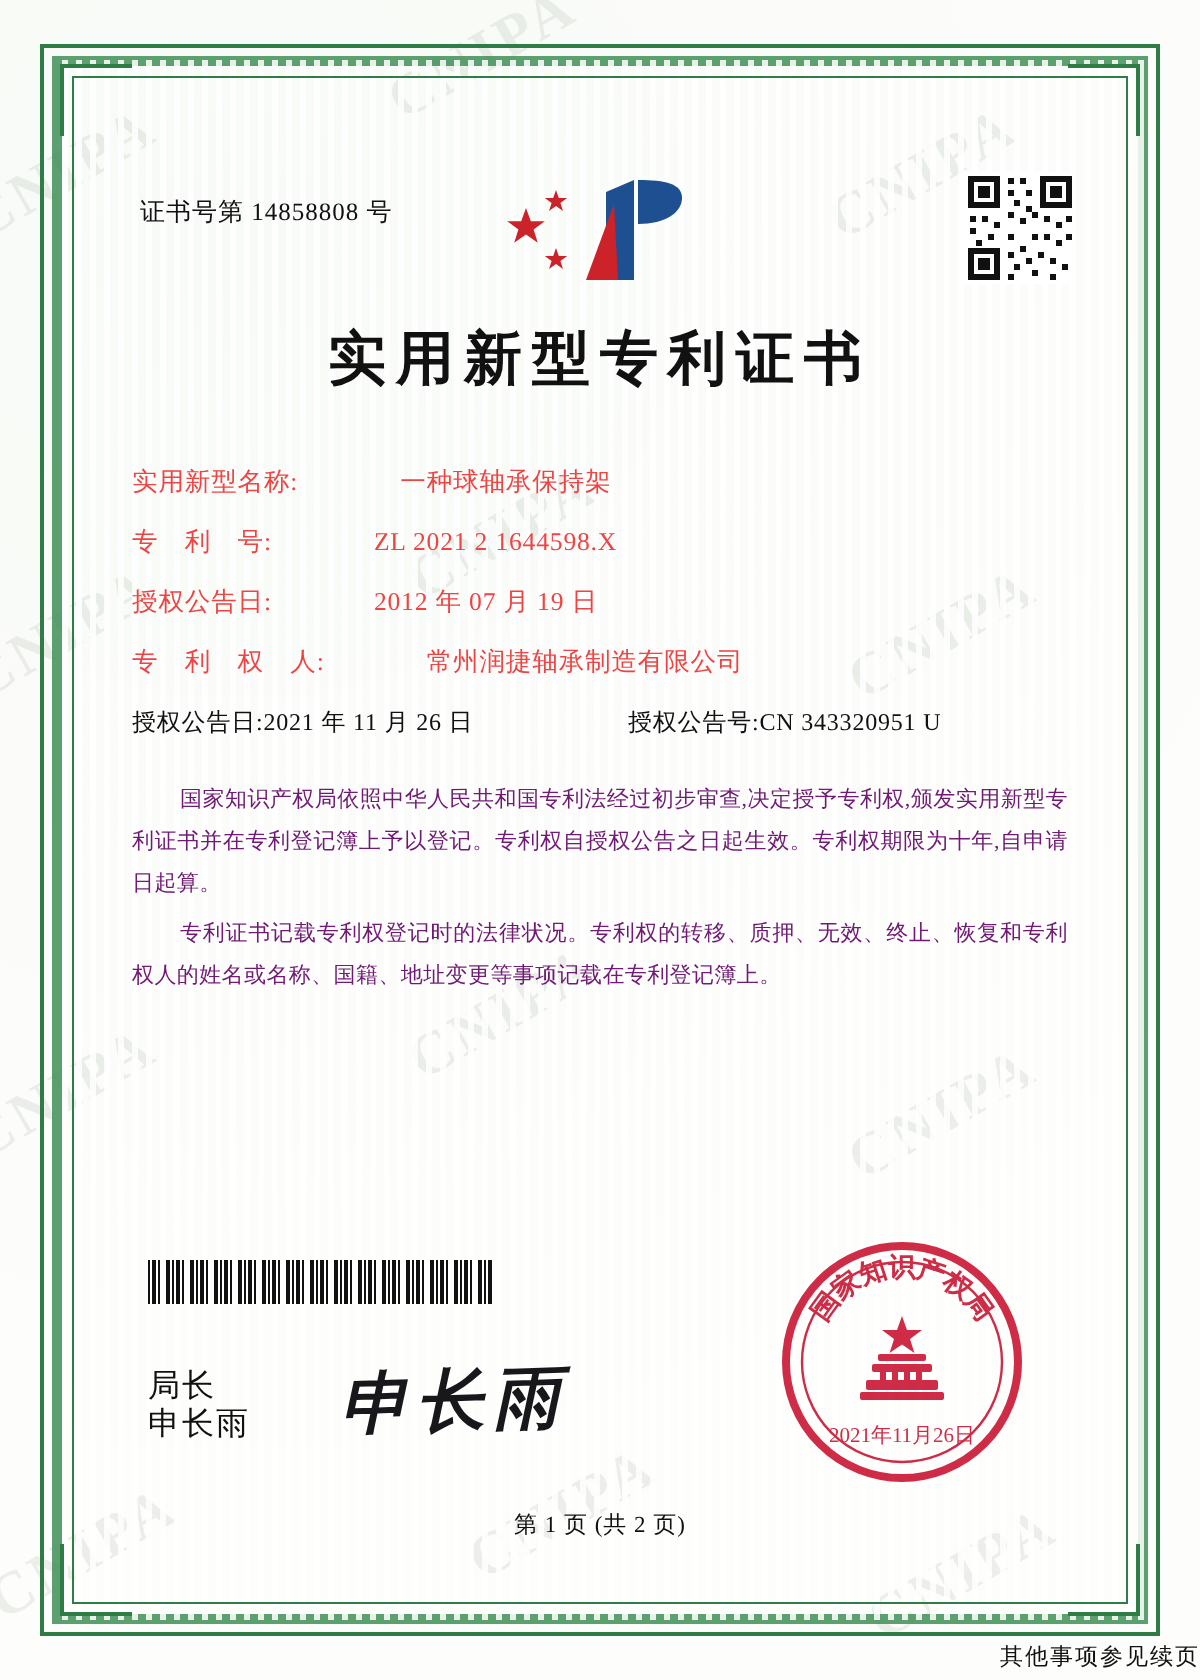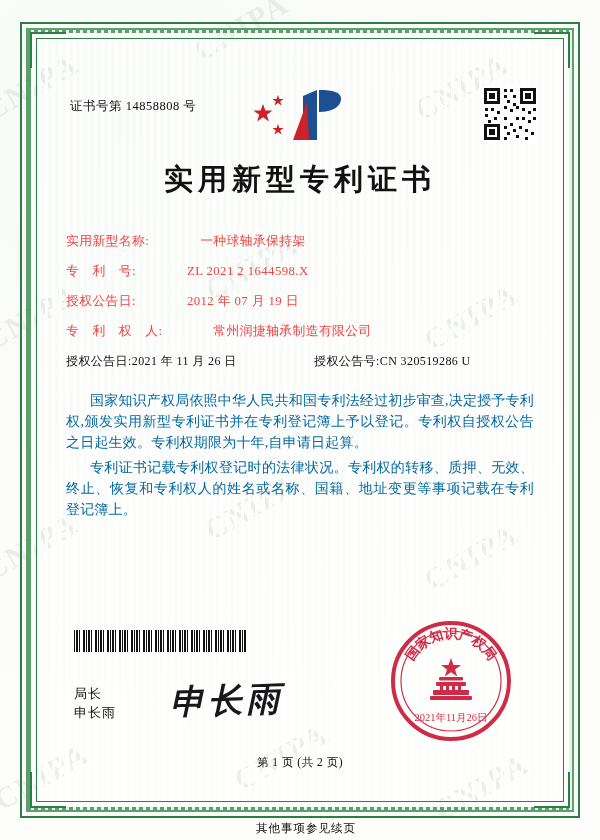--- a/index.html
+++ b/index.html
@@ -172,46 +172,46 @@
     flex: none;
     display: flex;
   }
   .field-split .right {
     flex: 1;
     display: flex;
     padding-left: 16px;
   }
   .para {
     margin: 14px 6px 0 6px;
-    font-size: 14px;
+    font-size: 11px;
     line-height: 21px;
     text-align: justify;
     text-indent: 24px;
-    color: #0369a1;
+    color: #701a75;
     letter-spacing: 0.2px;
   }
   .para.second {
     margin-top: 4px;
   }
   .barcode {
     position: absolute;
     left: 14px;
     bottom: 128px;
     width: 172px;
     height: 22px;
     background:
       repeating-linear-gradient(90deg,
         #111 0 1px, #fff 1px 2px, #111 2px 4px, #fff 4px 5px,
         #111 5px 6px, #fff 6px 9px, #111 9px 11px, #fff 11px 12px);
   }
   .sign-block {
     position: absolute;
     left: 14px;
     bottom: 58px;
-    font-size: 13px;
+    font-size: 16px;
     line-height: 19px;
     color: #111;
     letter-spacing: 1px;
   }
   .signature {
     position: absolute;
     left: 110px;
     bottom: 56px;
     font-size: 34px;
     font-family: "Liberation Serif", serif;
@@ -236,21 +236,21 @@
     text-align: center;
     font-size: 11.5px;
     color: #111;
     letter-spacing: 0.5px;
   }
   .footnote {
     position: absolute;
     left: 12px;
     right: 0;
     bottom: 4px;
-    text-align: center;
+    text-align: right;
     font-size: 11.5px;
     color: #111;
     letter-spacing: 1px;
   }
 </style>
 </head>
 <body>
 
 <div class="page">
   <div class="paper-bg"></div>
@@ -370,21 +370,21 @@
         <span class="label">专　利　权　人:</span>
         <span class="value">常州润捷轴承制造有限公司</span>
       </div>
       <div class="field-split">
         <div class="left">
           <span class="label">授权公告日:</span>
           <span class="value">2021 年 11 月 26 日</span>
         </div>
         <div class="right">
           <span class="label">授权公告号:</span>
-          <span class="value">CN 320519286 U</span>
+          <span class="value">CN 343320951 U</span>
         </div>
       </div>
     </div>
 
     <div class="para">国家知识产权局依照中华人民共和国专利法经过初步审查,决定授予专利权,颁发实用新型专利证书并在专利登记簿上予以登记。专利权自授权公告之日起生效。专利权期限为十年,自申请日起算。</div>
     <div class="para second">专利证书记载专利权登记时的法律状况。专利权的转移、质押、无效、终止、恢复和专利权人的姓名或名称、国籍、地址变更等事项记载在专利登记簿上。</div>
 
     <div class="barcode"></div>
 
     <div class="sign-block">

